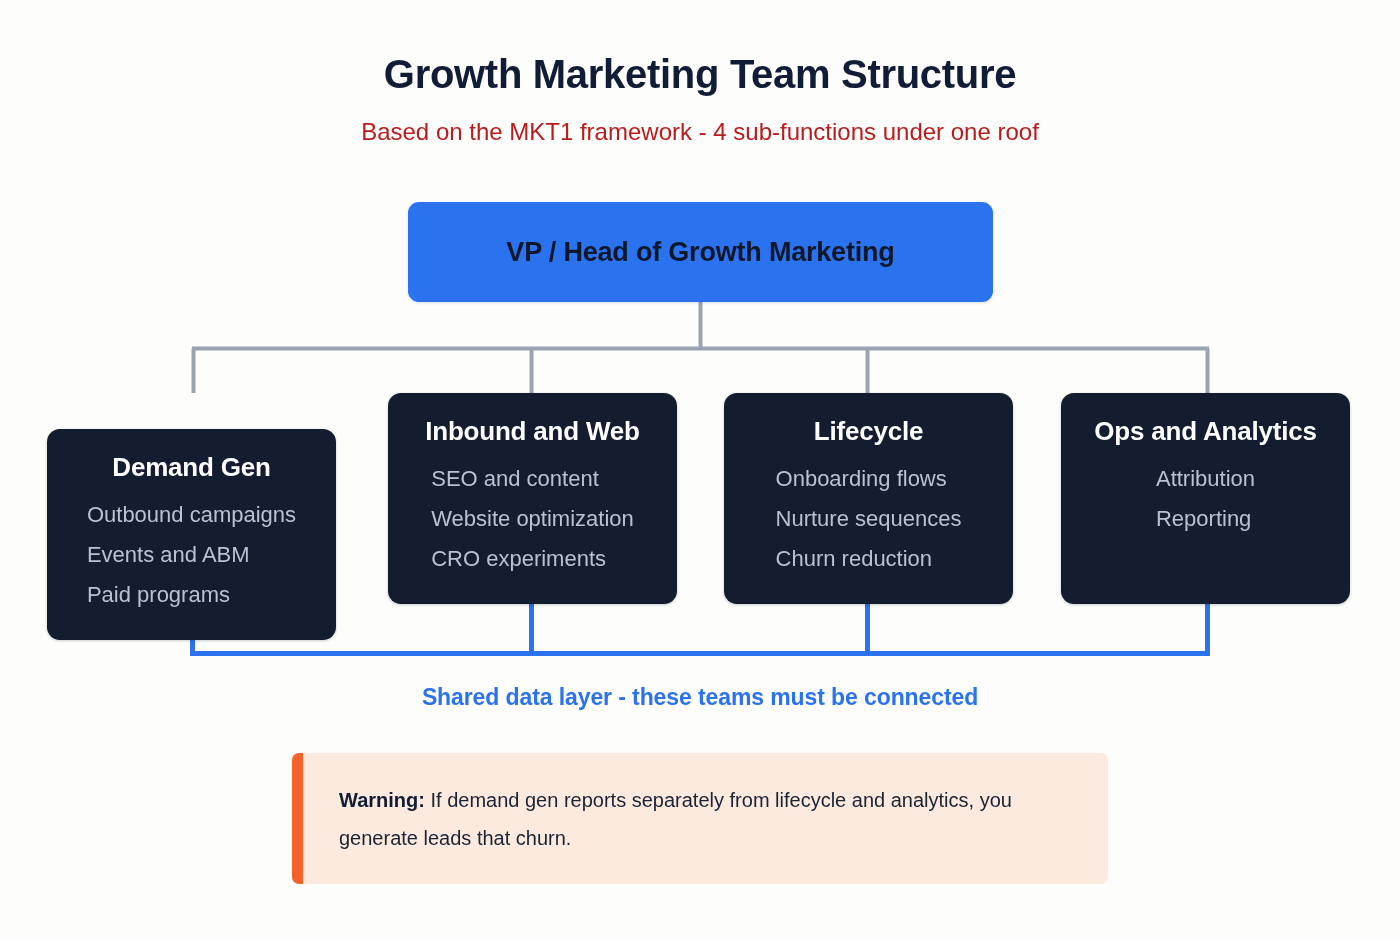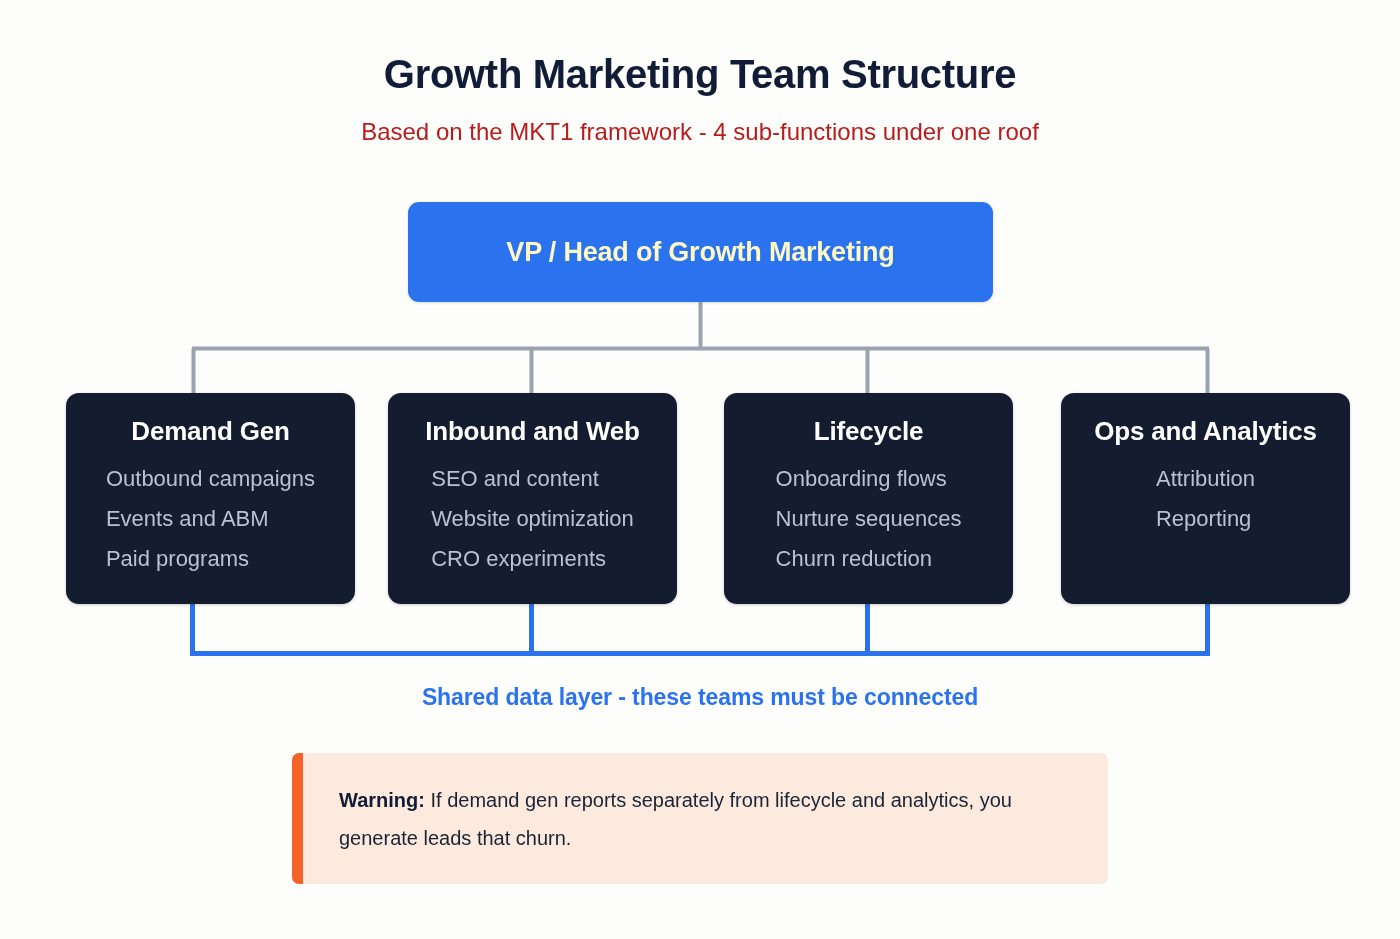--- a/index.html
+++ b/index.html
@@ -65,21 +65,21 @@
     background: #2b72ef;
     border-radius: 11px;
     display: flex;
     align-items: center;
     justify-content: center;
     box-shadow: 0 1px 3px rgba(30,60,120,0.16);
   }
   #root-node .node-title {
     font-size: 27px;
     font-weight: bold;
-    color: #fef9c3;
+    color: #0f172a;
     letter-spacing: -0.2px;
   }
 
   
   .team-node {
     position: absolute;
     top: 393px;
     height: 211px;
     background: #141c30;
     border-radius: 13px;
@@ -105,21 +105,21 @@
     align-items: flex-start;
   }
   .team-node .team-item {
     font-size: 22px;
     font-weight: normal;
     color: #b9c2d1;
     line-height: 40px;
     white-space: nowrap;
   }
 
-  #team-0 { left: 66px;   width: 289px; }
+  #team-0 { left: 47px;   width: 289px; margin-top: 36px; }
   #team-1 { left: 388px;  width: 289px; }
   #team-2 { left: 724px;  width: 289px; }
   #team-3 { left: 1061px; width: 289px; }
 
   
   #shared-layer-label {
     position: absolute;
     left: 0;
     top: 684px;
     width: 1400px;

